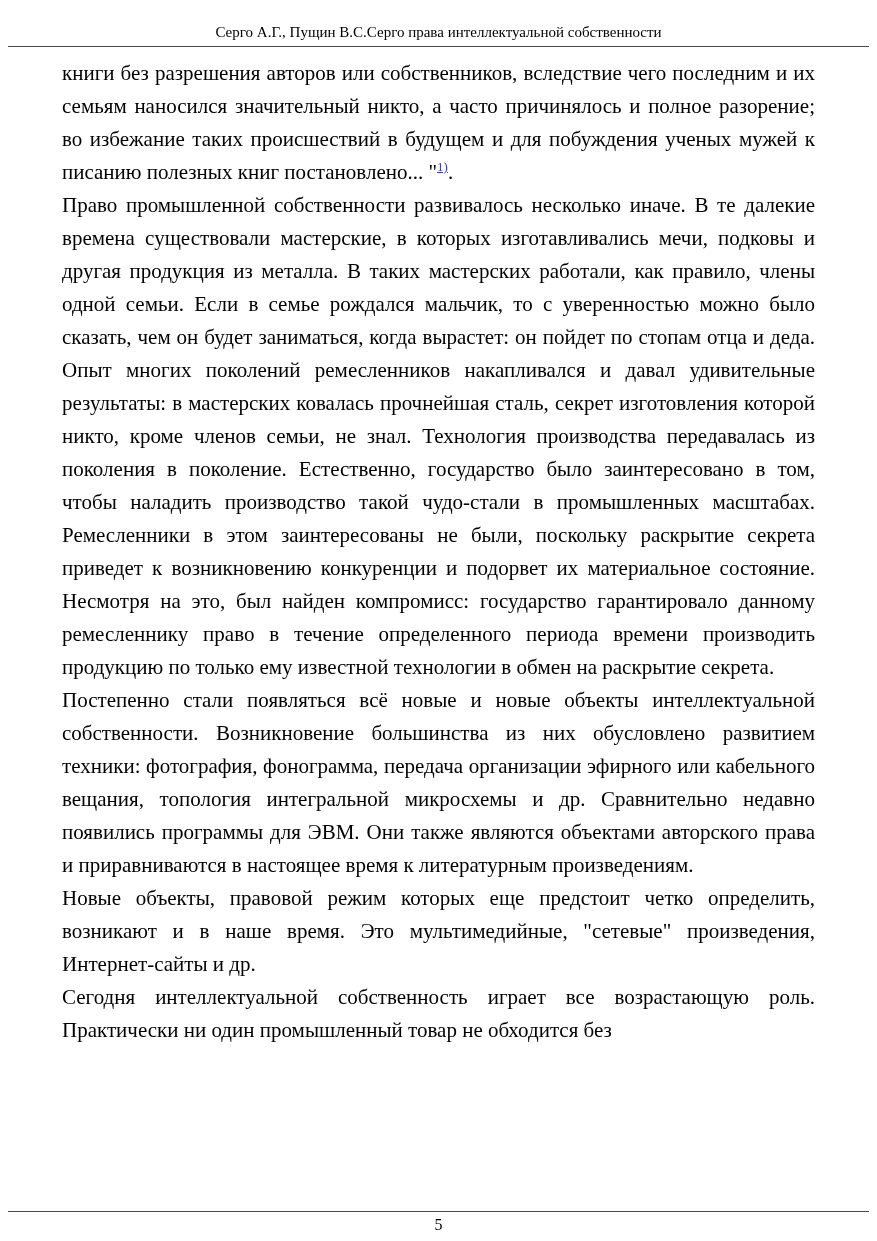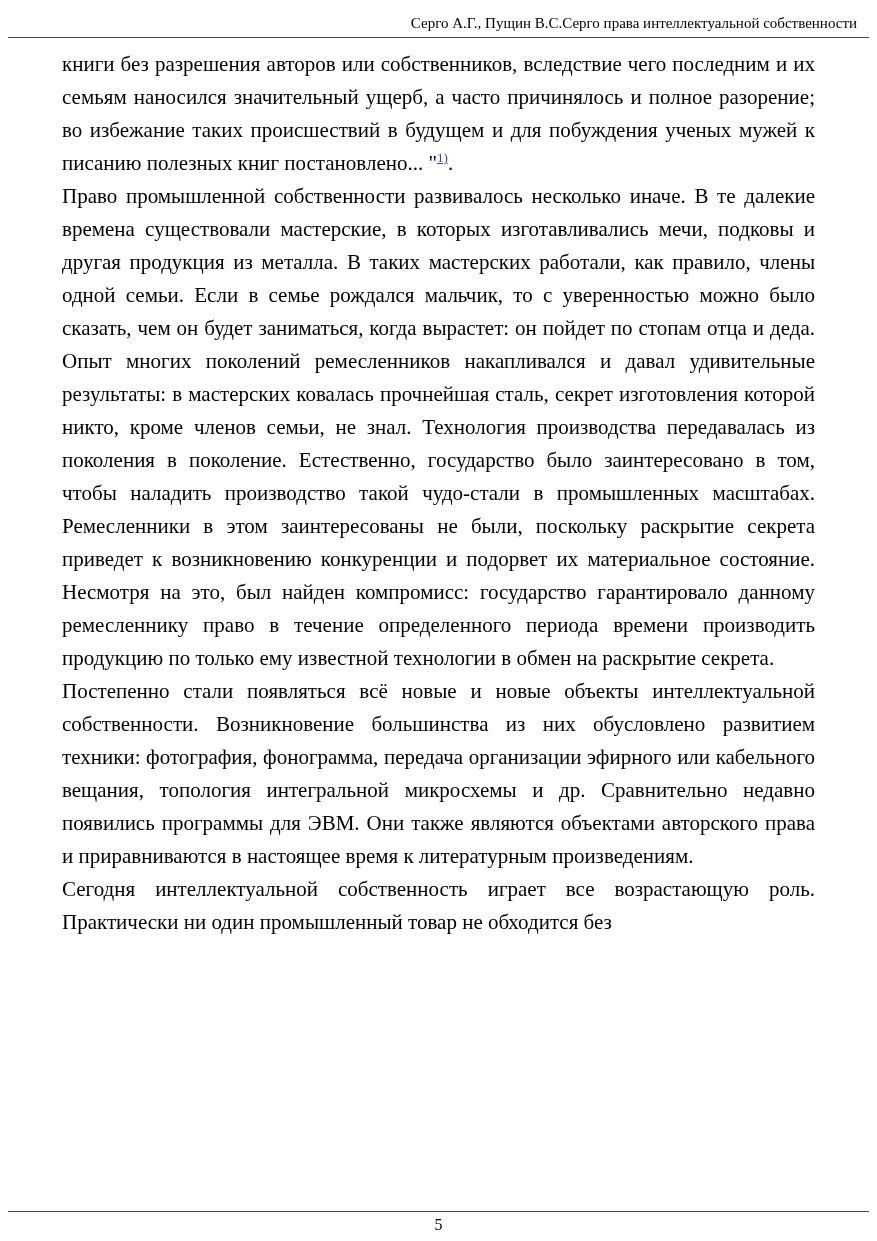--- a/index.html
+++ b/index.html
@@ -13,25 +13,26 @@
   }
   .page {
     width: 877px;
     height: 1241px;
     display: flex;
     flex-direction: column;
     padding-top: 14px;
   }
   .page-header {
     display: flex;
-    justify-content: flex-end;
+    justify-content: center;
     align-items: baseline;
-    padding: 0 20px;
+    padding: 0 50px;
     font-size: 15px;
     line-height: 18px;
+    margin-top: 9px;
   }
   hr.rule {
     border: none;
     border-top: 1px solid var(--rule, #4a4a4a);
     margin: 5px 8px 0 8px;
   }
   .content {
     flex: 0 1 auto;
     padding: 0 62px;
     font-size: 21px;
@@ -67,26 +68,27 @@
 <div class="page">
 
   <header class="page-header">
     <span>Серго А.Г., Пущин В.С.</span>
     <span>Серго права интеллектуальной собственности</span>
   </header>
 
   <hr class="rule">
 
   <main class="content">
-    <p class="first"><span>книги без разрешения авторов или собственников, вследствие чего последним и их семьям наносился значительный ущерб, а часто причинялось и полное разорение; во избежание таких происшествий в будущем и для побуждения ученых мужей к писанию полезных книг постановлено... "</span><sup class="fnref"><a class="fnlink" href="#">1)</a></sup><span>.</span></p>
+    <p class="first"><span>книги без разрешения авторов или собственников, вследствие чего последним и их семьям наносился значительный никто, а часто причинялось и полное разорение; во избежание таких происшествий в будущем и для побуждения ученых мужей к писанию полезных книг постановлено... "</span><sup class="fnref"><a class="fnlink" href="#">1)</a></sup><span>.</span></p>
 
     <p>Право промышленной собственности развивалось несколько иначе. В те далекие времена существовали мастерские, в которых изготавливались мечи, подковы и другая продукция из металла. В таких мастерских работали, как правило, члены одной семьи. Если в семье рождался мальчик, то с уверенностью можно было сказать, чем он будет заниматься, когда вырастет: он пойдет по стопам отца и деда. Опыт многих поколений ремесленников накапливался и давал удивительные результаты: в мастерских ковалась прочнейшая сталь, секрет изготовления которой никто, кроме членов семьи, не знал. Технология производства передавалась из поколения в поколение. Естественно, государство было заинтересовано в том, чтобы наладить производство такой чудо-стали в промышленных масштабах. Ремесленники в этом заинтересованы не были, поскольку раскрытие секрета приведет к возникновению конкуренции и подорвет их материальное состояние. Несмотря на это, был найден компромисс: государство гарантировало данному ремесленнику право в течение определенного периода времени производить продукцию по только ему известной технологии в обмен на раскрытие секрета.</p>
 
     <p>Постепенно стали появляться всё новые и новые объекты интеллектуальной собственности. Возникновение большинства из них обусловлено развитием техники: фотография, фонограмма, передача организации эфирного или кабельного вещания, топология интегральной микросхемы и др. Сравнительно недавно появились программы для ЭВМ. Они также являются объектами авторского права и приравниваются в настоящее время к литературным произведениям.</p>
 
+    <p>Новые объекты, правовой режим которых еще предстоит четко определить, возникают и в наше время. Это мультимедийные, "сетевые" произведения, Интернет-сайты и др.</p>
 
     <p>Сегодня интеллектуальной собственность играет все возрастающую роль. Практически ни один промышленный товар не обходится без</p>
   </main>
 
   <footer class="page-footer">
     <hr class="rule">
     <div class="page-number">5</div>
   </footer>
 
 </div>

